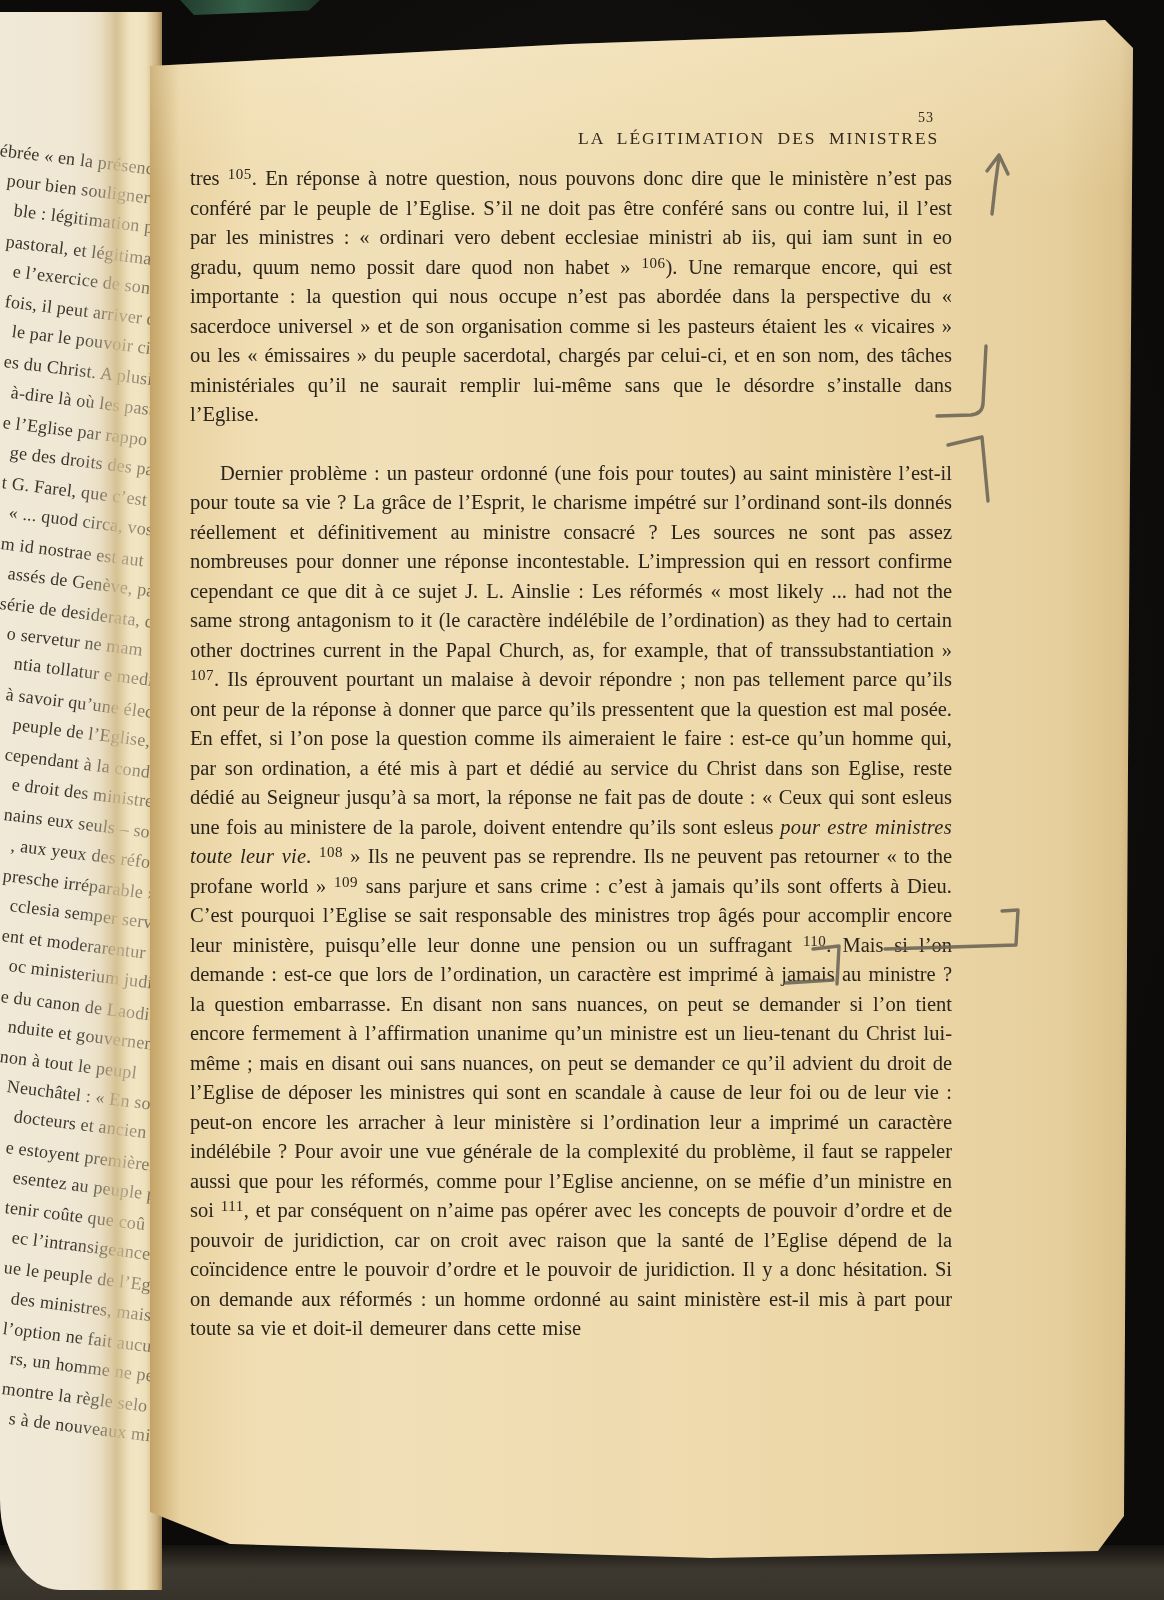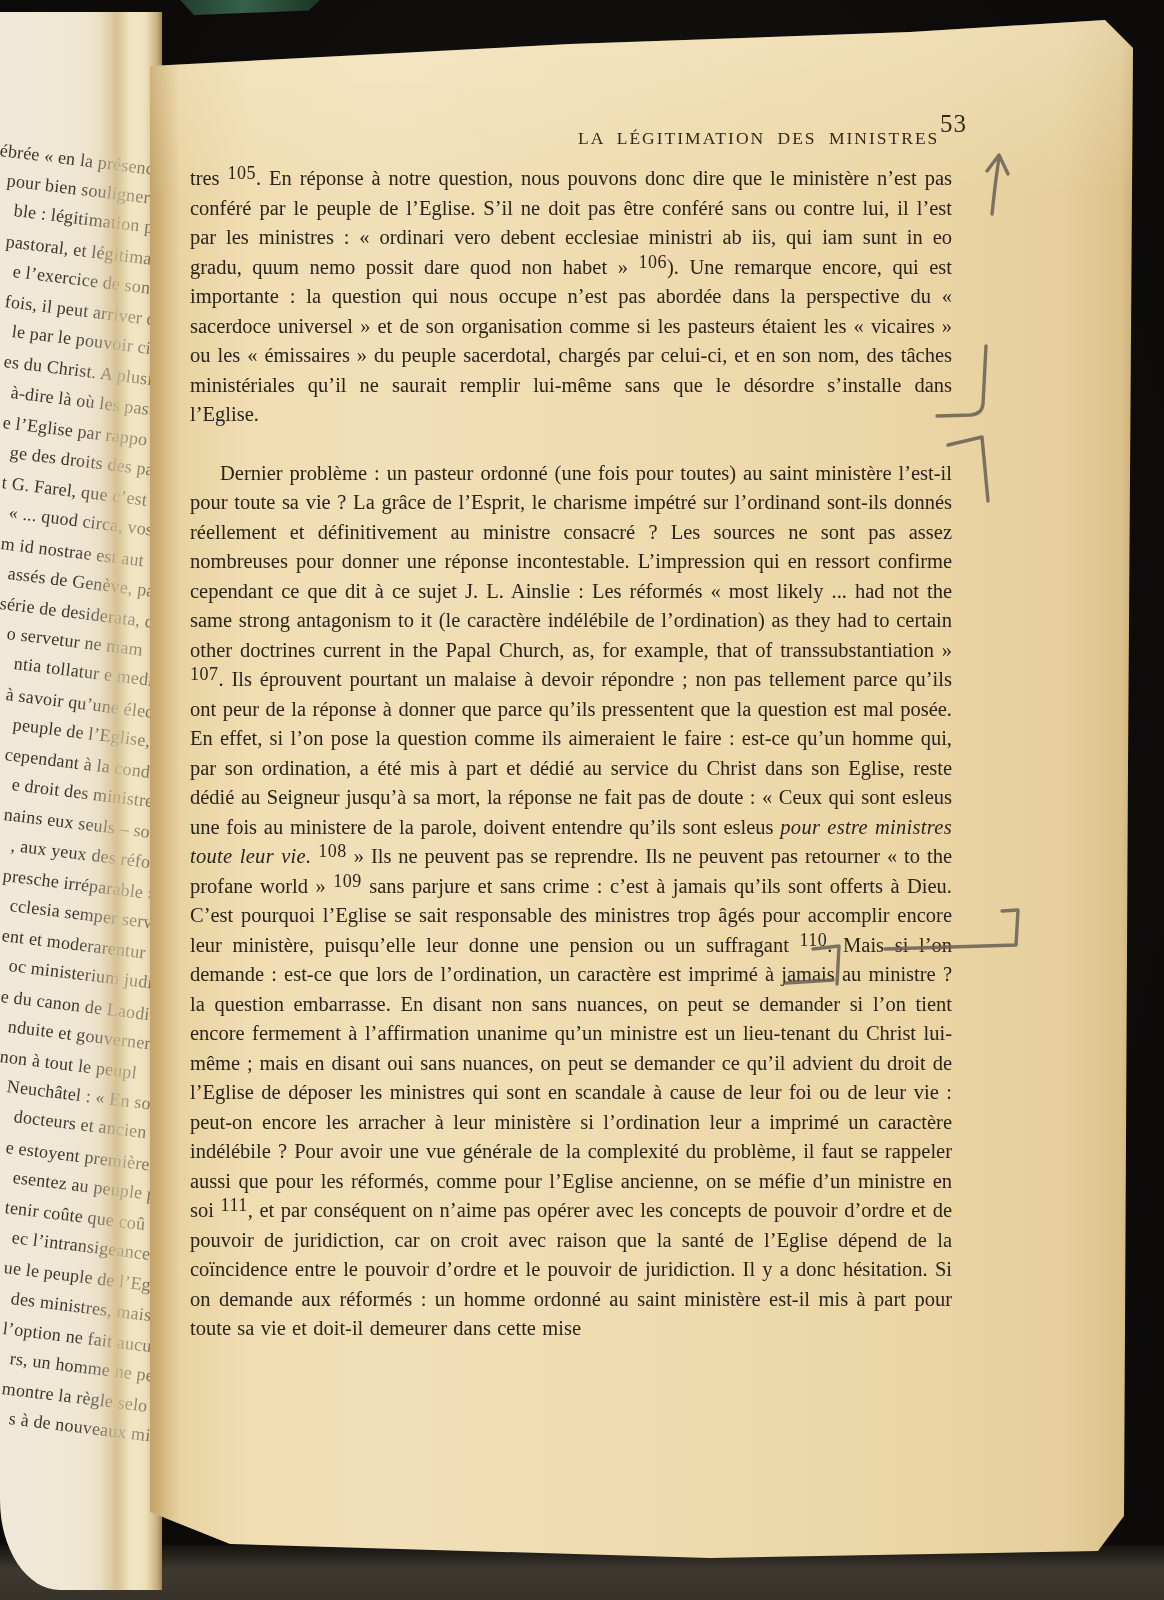--- a/index.html
+++ b/index.html
@@ -58,30 +58,30 @@
       linear-gradient(to right,#c3a265 0%,#e9d3a2 3%,#f0ddb2 10%,#f1dfb8 24%,
         #eedaad 55%,#ebd5a5 78%,#e6cf9d 92%,#dcc28c 98%,#c7a873 100%);
     clip-path:polygon(0px 58px,420px 36px,760px 24px,955px 12px,983px 40px,
       978px 760px,974px 1508px,948px 1543px,560px 1550px,80px 1536px,0px 1504px);
   }
   .running-head{
     position:absolute;top:104px;left:0;width:990px;
     font-size:17.5px;color:#33291d;
   }
   .running-title{position:absolute;left:428px;top:16px;letter-spacing:2px;word-spacing:6px;}
-  .page-number{position:absolute;left:768px;top:-2px;font-size:25px;letter-spacing:1px;margin-left:22px;}
+  .page-number{position:absolute;left:768px;top:-2px;font-size:14px;letter-spacing:1px;}
 
   .body-text{
     position:absolute;left:40px;top:156px;width:762px;
     font-size:20.5px;line-height:29.5px;color:#2b241c;
     text-align:justify;word-spacing:1.2px;
   }
   .body-text p{margin:0;}
   .body-text p.indent{text-indent:30px;margin-top:29px;}
-  .body-text sup{font-size:18px;line-height:0;vertical-align:6px;letter-spacing:.5px;}
+  .body-text sup{font-size:15px;line-height:0;vertical-align:6px;letter-spacing:.5px;}
   .body-text i{letter-spacing:.3px;}
 
   .pencil-svg{position:absolute;left:0;top:0;pointer-events:none;}
   .pencil-svg path{fill:none;stroke:#6b6355;stroke-width:3.4;stroke-linecap:round;
     stroke-linejoin:round;opacity:.88;}
 </style>
 </head>
 <body>
 
 <div class="scene">

